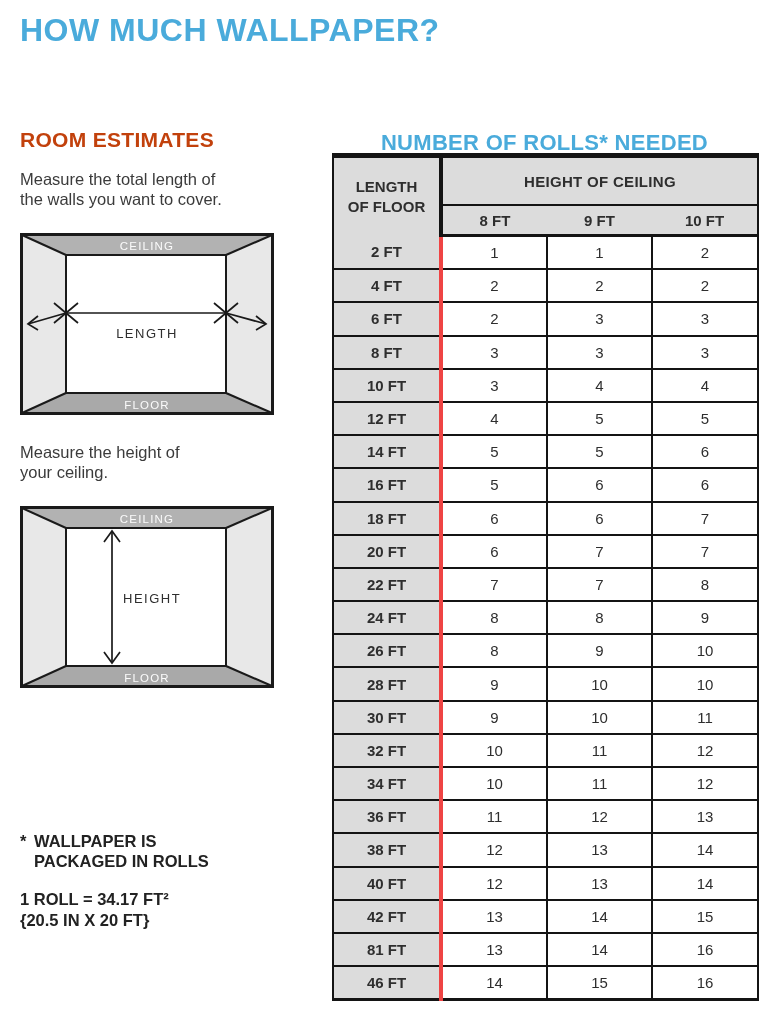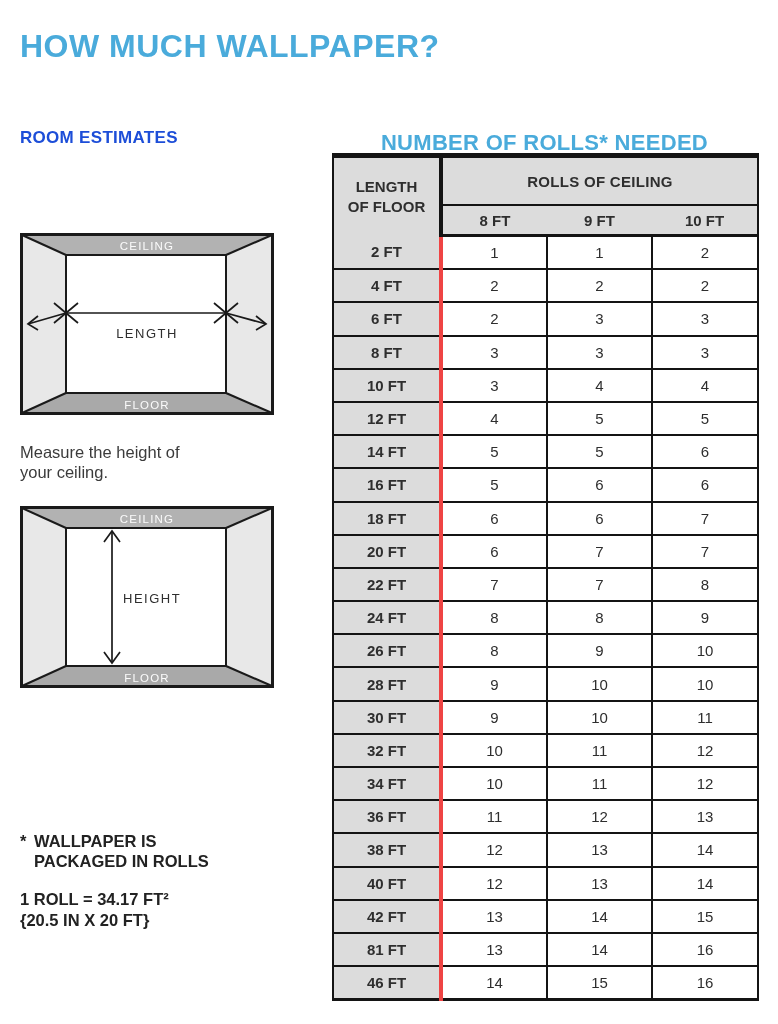--- a/index.html
+++ b/index.html
@@ -2,24 +2,24 @@
 <html><head>
 <meta charset="utf-8">
 <style>
   html,body{margin:0;padding:0;background:#ffffff;}
   .page{
     position:relative;width:778px;height:1024px;background:#ffffff;overflow:hidden;
     font-family:"Liberation Sans",sans-serif;color:#3b3b3b;
   }
   .abs{position:absolute;}
   .page-title{
-    left:20px;top:12px;font-size:32px;font-weight:bold;color:#4aabdb;letter-spacing:.5px;margin-top:16px;
+    left:20px;top:12px;font-size:32px;font-weight:bold;color:#4aabdb;letter-spacing:.5px;
   }
   .section-heading{
-    font-size:17px;font-weight:bold;color:#1d4ed8;letter-spacing:.3px;
+    font-size:21px;font-weight:bold;color:#c2410c;letter-spacing:.3px;
   }
   .body-text{
     font-size:16.5px;line-height:1.24;color:#3b3b3b;white-space:pre-line;
   }
   .footnote{
     left:20px;top:831px;font-size:16.5px;font-weight:bold;color:#222;line-height:1.26;display:flex;
   }
   .footnote .star{width:14px;}
   .roll-info{
     left:20px;top:889px;font-size:16.5px;font-weight:bold;color:#222;line-height:1.26;white-space:pre-line;
@@ -65,20 +65,22 @@
 </style>
 </head>
 <body>
 
 <div class="page">
 
   <div class="abs page-title">HOW MUCH WALLPAPER?</div>
 
   <div class="abs section-heading" style="left:20px;top:128px;">ROOM ESTIMATES</div>
 
+  <div class="abs body-text" style="left:20px;top:169px;width:290px;">Measure the total length of
+the walls you want to cover.</div>
 
   <svg class="abs" style="left:20px;top:233px;" width="254" height="182" viewBox="0 0 254 182">
     <polygon points="2,2 252,2 206,22 46,22" fill="#b2b2b2"></polygon>
     <polygon points="2,180 252,180 206,160 46,160" fill="#a9a9a9"></polygon>
     <polygon points="2,2 46,22 46,160 2,180" fill="#e8e8e8"></polygon>
     <polygon points="252,2 206,22 206,160 252,180" fill="#e8e8e8"></polygon>
     <rect x="46" y="22" width="160" height="138" fill="#ffffff" stroke="#1a1a1a" stroke-width="2"></rect>
     <g stroke="#1a1a1a" stroke-width="2">
       <line x1="2" y1="2" x2="46" y2="22"></line>
         <line x1="252" y1="2" x2="206" y2="22"></line>
@@ -146,21 +148,21 @@
         <col style="width:106px">
         <col style="width:105px">
         <col style="width:106px">
     </colgroup>
     <tbody>
       <tr>
         <td class="corner" rowspan="2">
           <div>LENGTH</div>
           <div>OF FLOOR</div>
         </td>
-        <td class="group" colspan="3">ROLLS OF CEILING</td>
+        <td class="group" colspan="3">HEIGHT OF CEILING</td>
       </tr>
       <tr>
         <td class="subhead">8 FT</td>
         <td class="subhead">9 FT</td>
         <td class="subhead">10 FT</td>
       </tr>
     <tr>
           <td class="rowlabel">2 FT</td>
           <td class="val">1</td>
           <td class="val">1</td>

